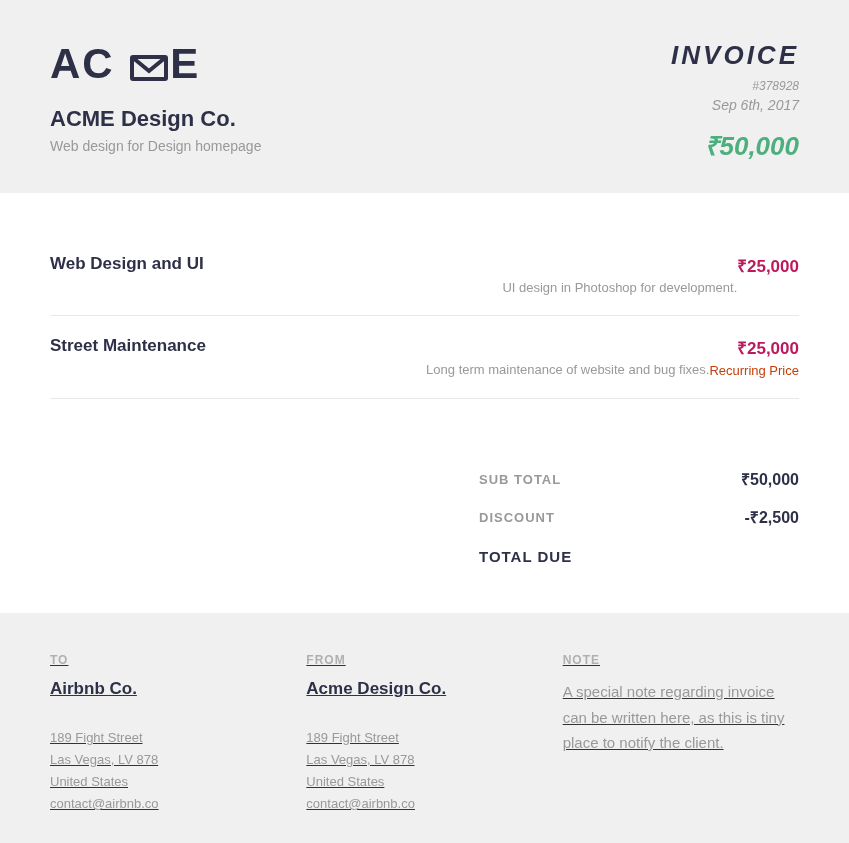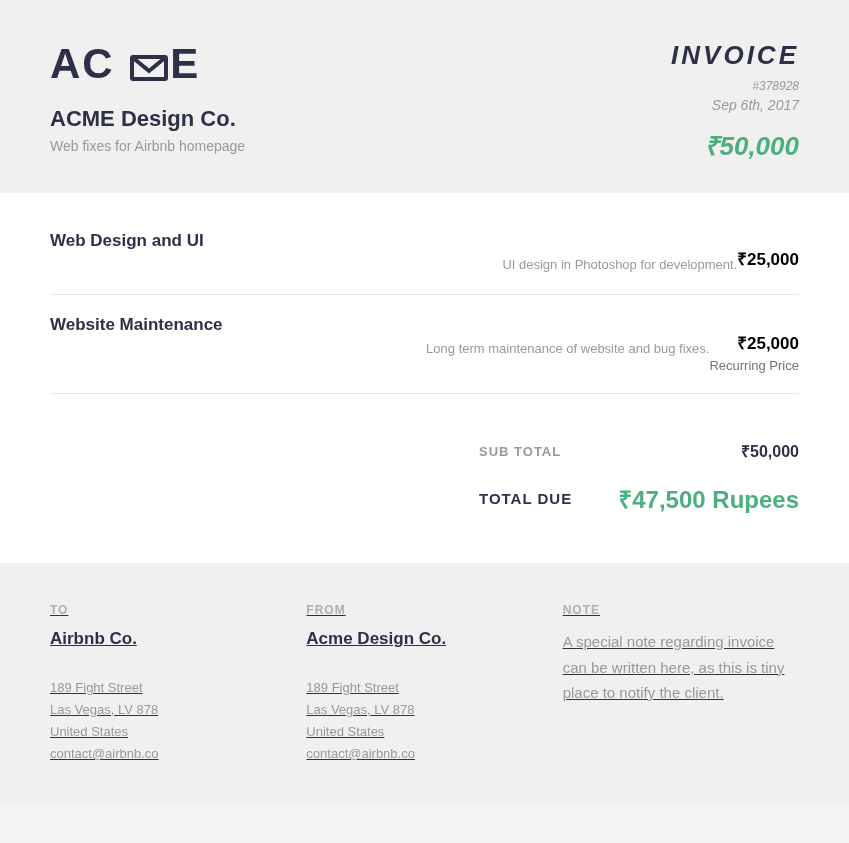--- a/index.html
+++ b/index.html
@@ -80,21 +80,21 @@
     }
 
     .invoice-total-header {
       font-size: 26px;
       font-weight: 700;
       color: #4caf7d;
     }
 
     
     .items-section {
-      padding: 18px 50px;
+      padding: 41px 50px;
       background: #fff;
     }
 
     .line-item {
       display: flex;
       justify-content: space-between;
       align-items: flex-start;
       padding: 20px 0;
       border-bottom: 1px solid #e8e8e8;
     }
@@ -116,28 +116,27 @@
       text-align: right;
     }
 
     .item-right {
       text-align: right;
     }
 
     .item-price {
       font-size: 17px;
       font-weight: 600;
-      color: #000000;
+      color: #be185d;
       margin-bottom: 4px;
-      margin-top: 16px;
     }
 
     .item-note {
       font-size: 13px;
-      color: #737373;
+      color: #c2410c;
     }
 
     
     .totals-section {
       padding: 20px 50px 40px 50px;
       background: #fff;
       display: flex;
       flex-direction: column;
       align-items: flex-end;
       margin-left: 12px;
@@ -239,21 +238,21 @@
         <span style="font-size:42px;font-weight:900;color:#2d3047;letter-spacing:2px;">AC
           <span style="display:inline-block;position:relative;margin:0 2px;">
             <svg width="38" height="32" viewBox="0 0 38 32" style="vertical-align:middle;">
               <rect x="2" y="6" width="34" height="22" fill="none" stroke="#2d3047" stroke-width="4" rx="1"></rect>
               <polyline points="2,6 19,20 36,6" fill="none" stroke="#2d3047" stroke-width="4"></polyline>
             </svg>
           </span>E
         </span>
       </div>
       <div class="company-name">ACME Design Co.</div>
-      <div class="company-subtitle">Web fixes for Airbnb homepage</div>
+      <div class="company-subtitle">Web design for Design homepage</div>
     </div>
 
     <div class="invoice-meta">
       <div class="invoice-title">INVOICE</div>
       <div class="invoice-number">#378928</div>
       <div class="invoice-date">Sep 6th, 2017</div>
       <div class="invoice-total-header">₹50,000</div>
     </div>
   </div>
 
@@ -264,43 +263,46 @@
         <div class="item-name">Web Design and UI</div>
         <div class="item-desc">UI design in Photoshop for development.</div>
       </div>
       <div class="item-right">
         <div class="item-price">₹25,000</div>
       </div>
     </div>
 
     <div class="line-item">
       <div class="item-left">
-        <div class="item-name">Website Maintenance</div>
+        <div class="item-name">Street Maintenance</div>
         <div class="item-desc">Long term maintenance of website and bug fixes.</div>
       </div>
       <div class="item-right">
         <div class="item-price">₹25,000</div>
         <div class="item-note">Recurring Price</div>
       </div>
     </div>
 
   </div>
 
   <div class="totals-section">
     <div class="totals-table">
 
       <div class="totals-row">
         <div class="totals-label">SUB TOTAL</div>
         <div class="totals-value">₹50,000</div>
       </div>
 
+      <div class="totals-row">
+        <div class="totals-label">DISCOUNT</div>
+        <div class="totals-value">-₹2,500</div>
+      </div>
 
       <div class="totals-row total-due">
         <div class="totals-label total-due-label">TOTAL DUE</div>
-        <div class="totals-value total-due-value">₹47,500 Rupees</div>
       </div>
 
     </div>
   </div>
 
   <div class="footer-section">
 
     <div class="footer-col">
       <div class="footer-label">TO</div>
       <div class="footer-company">Airbnb Co.</div>

